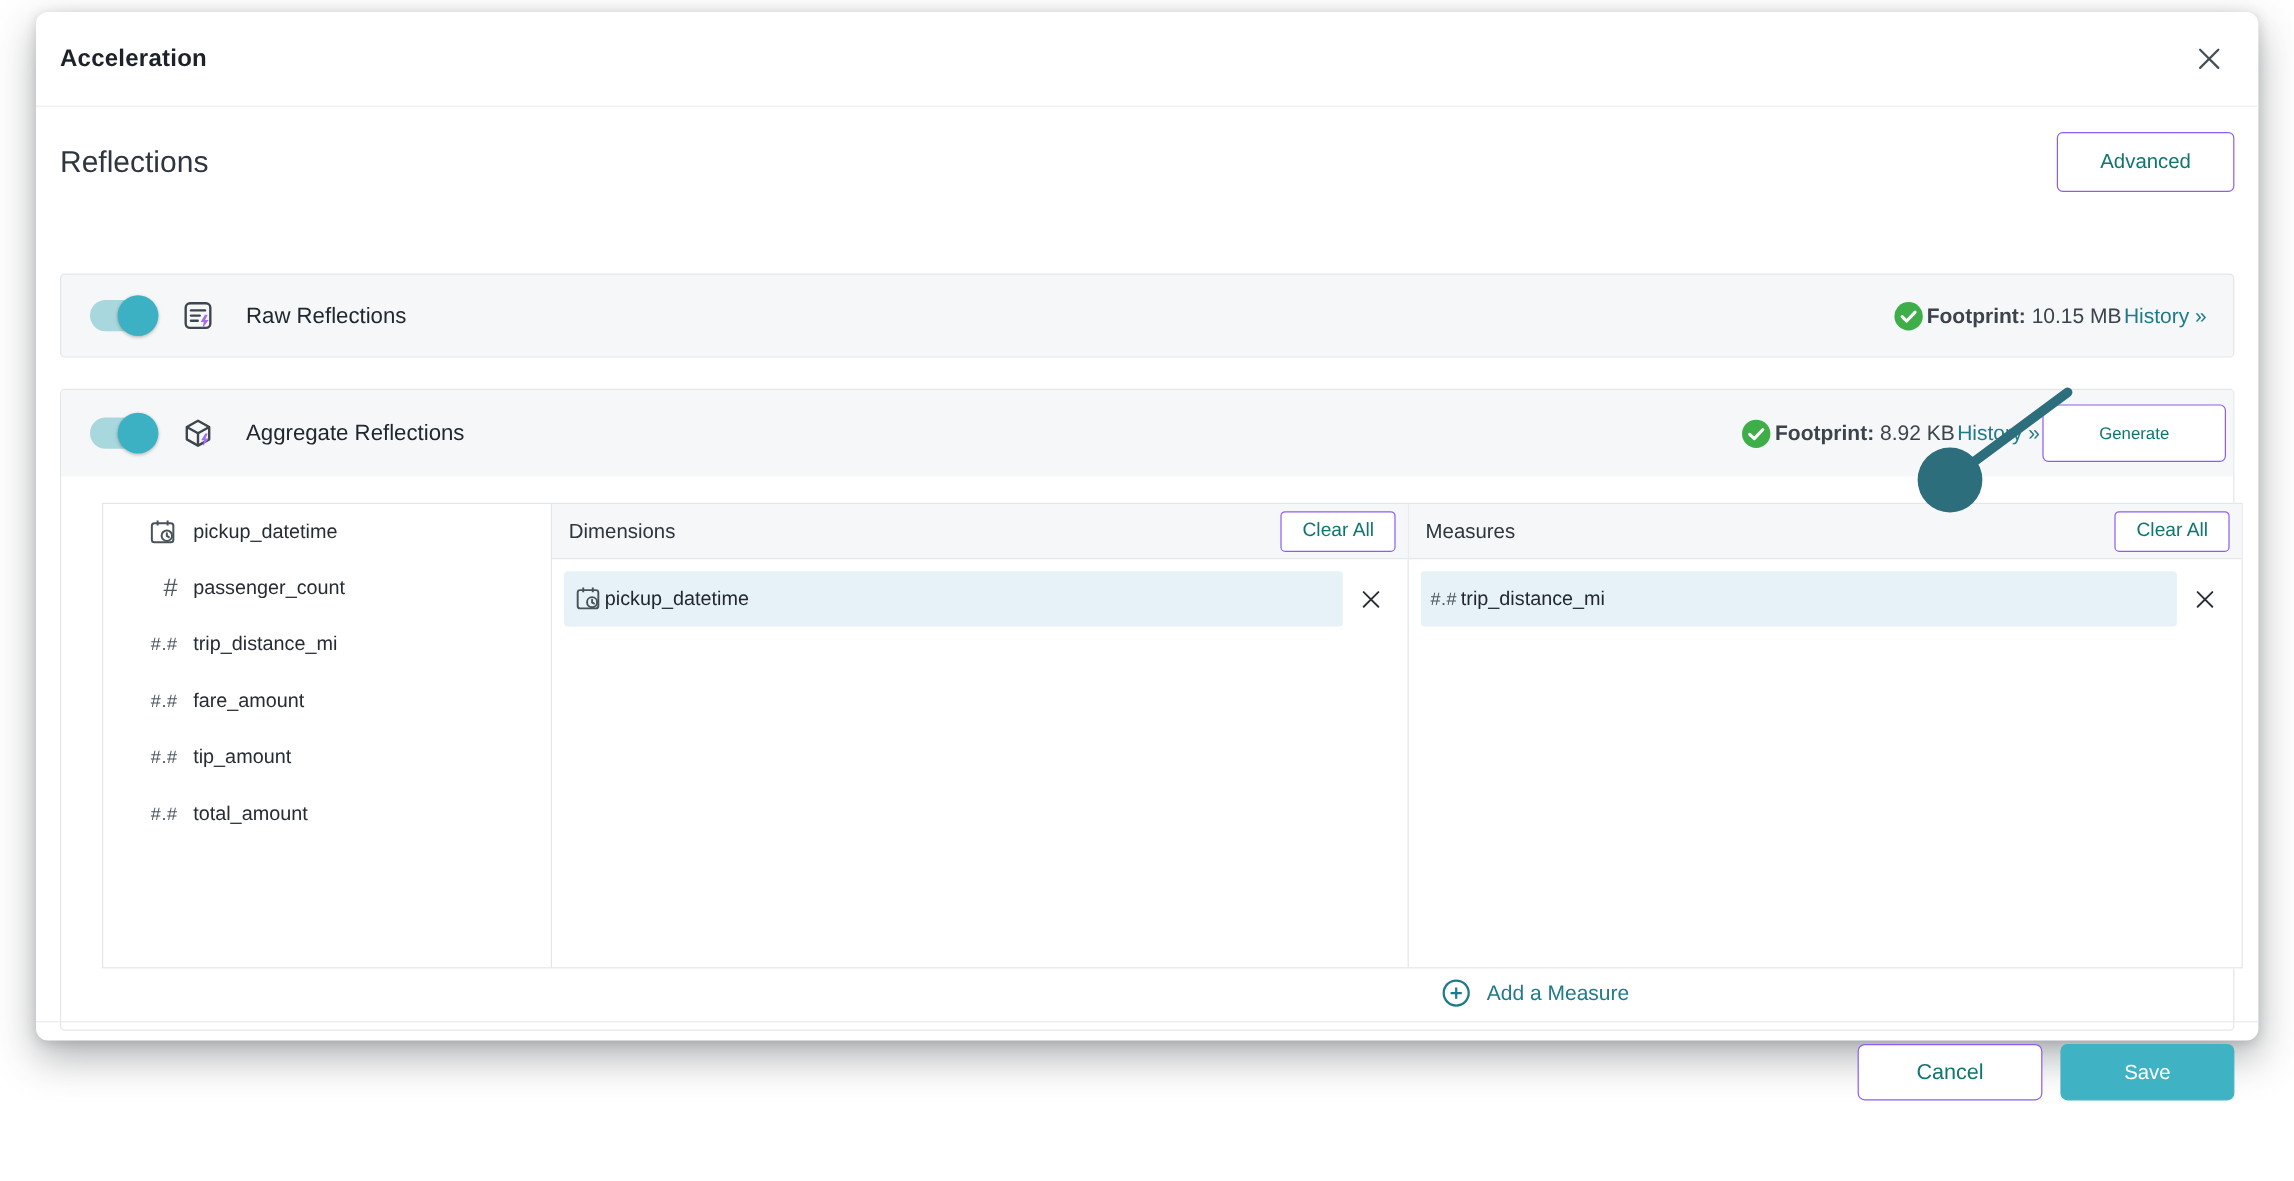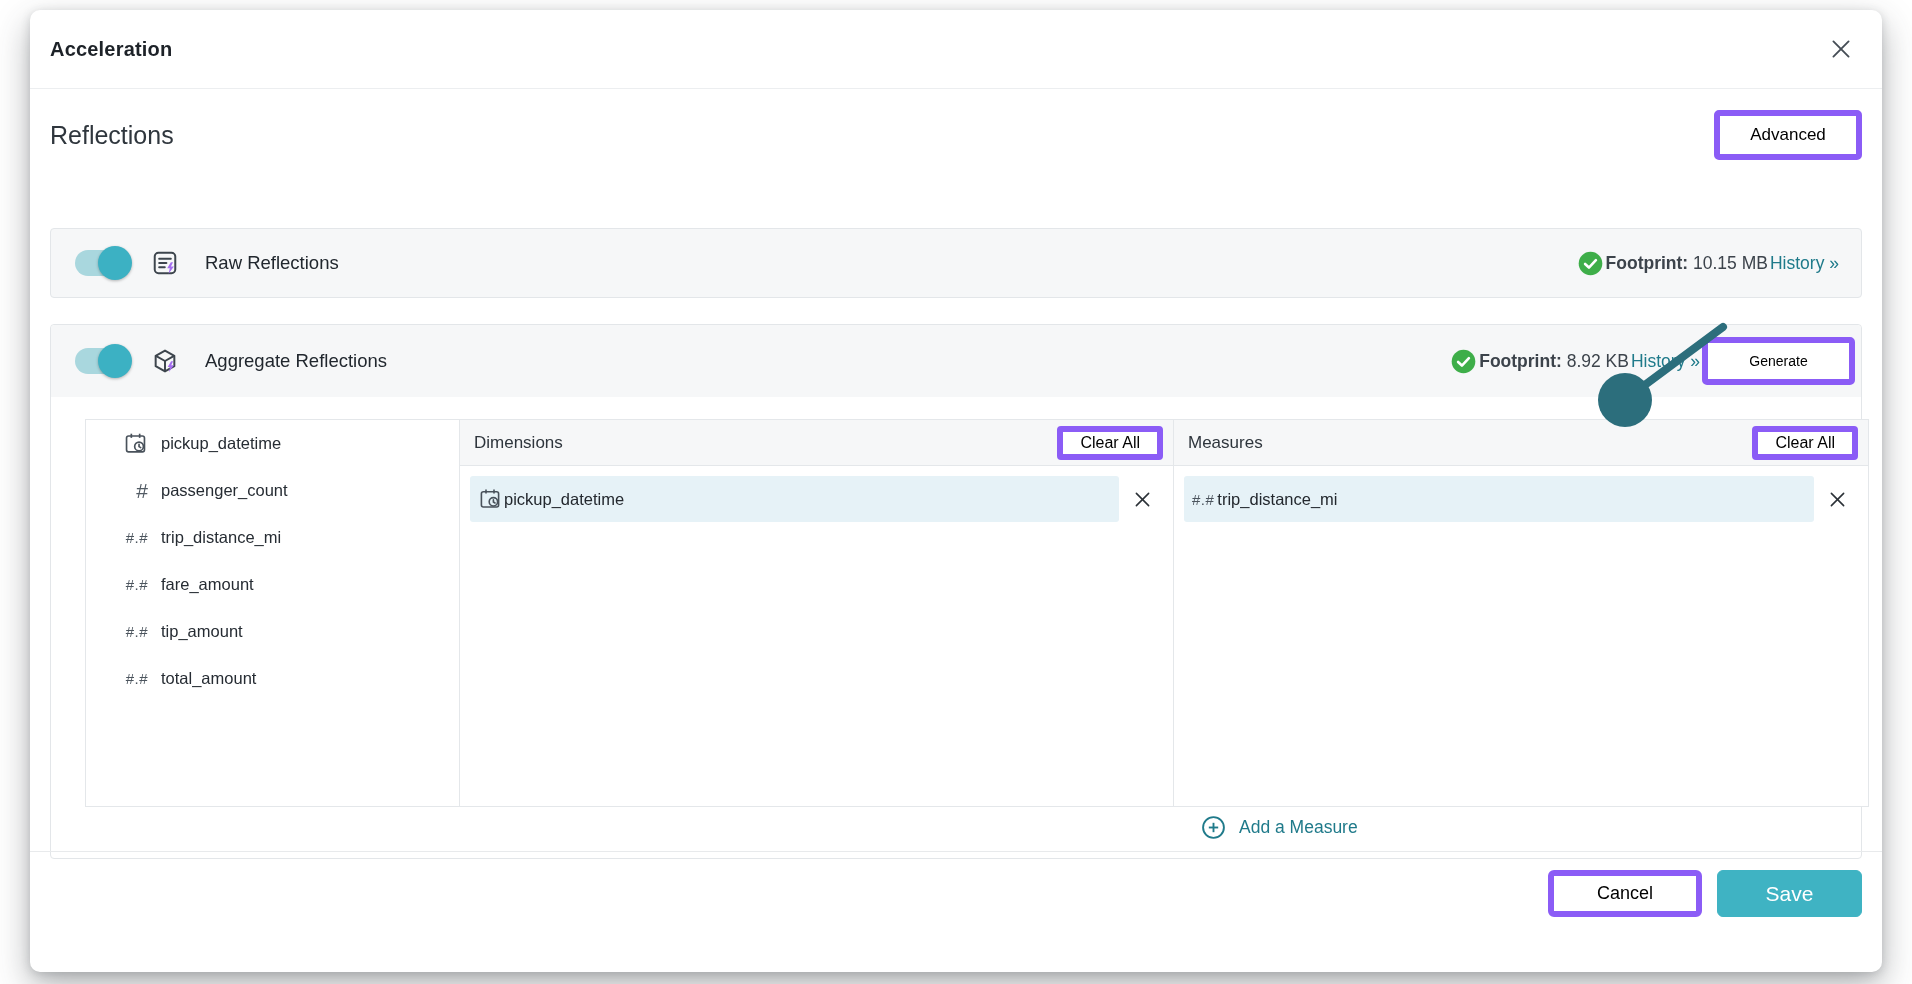--- a/index.html
+++ b/index.html
@@ -1,34 +1,34 @@
 <!DOCTYPE html>
 <html><head>
 <meta charset="utf-8">
 <style>
   * { margin:0; padding:0; box-sizing:border-box; }
   html,body { width:1912px; height:984px; background:#ffffff; overflow:hidden;
               font-family:"Liberation Sans","DejaVu Sans",sans-serif; color:#23282e; }
 
-  .dialog { position:absolute; left:30px; top:10px; width:1852px; height:962px;
+  .dialog { position:absolute; left:30px; top:10px; width:1852px; height:857px;
             background:#fff; border-radius:10px;
             box-shadow:0 14px 34px rgba(50,55,60,.38), 0 2px 10px rgba(50,55,60,.18); }
 
   
   .dlg-header { position:absolute; top:0; left:0; right:0; height:78px;
                 display:flex; align-items:center; justify-content:space-between; padding:0 26px 0 20px; }
   .dlg-title { font-size:20px; font-weight:700; color:#1d2228; letter-spacing:.2px; }
   .close-btn { width:30px; height:30px; display:flex; align-items:center; justify-content:center; cursor:pointer; }
   .hdr-divider { position:absolute; top:78px; left:0; right:0; height:1px; background:#eceef0; }
 
   
   .sec-row { position:absolute; top:79px; left:20px; right:20px; height:92px;
              display:flex; align-items:center; justify-content:space-between; }
   .sec-heading { font-size:25px; font-weight:400; color:#2f363d; }
-  .btn { background:#fff; border:6px solid #8b5cf6; border-radius:5px; color:#000000;
+  .btn { background:#fff; border:1px solid #8b5cf6; border-radius:5px; color:#0f766e;
          font-size:17px; font-family:inherit; cursor:pointer; }
   .btn-advanced { width:148px; height:50px; }
 
   
   .refl-box { position:absolute; left:20px; right:20px; border:1px solid #e3e6e9; border-radius:4px;margin-top:36px; }
   .raw-box { top:182px; height:70px; background:#f6f7f8; display:flex; align-items:center;
              justify-content:space-between; padding:0 22px 0 24px; }
   .agg-box { top:278px; height:535px; background:#fff; }
   .agg-head { height:72px; background:#f6f7f8; display:flex; align-items:center;
               justify-content:space-between; padding:0 6px 0 24px; border-radius:4px 4px 0 0; }
@@ -77,21 +77,21 @@
   .add-row { position:absolute; left:34px; top:476px; width:1784px; height:53px; }
   .add-link { position:absolute; top:0; height:53px; display:flex; align-items:center; gap:13px;
               color:#1f7a8a; font-size:17.5px; font-weight:500; cursor:pointer; }
   .add-dim { left:402px; }
   .add-meas { left:1116px; }
 
   
   .ftr-divider { position:absolute; top:841px; left:0; right:0; height:1px; background:#e8eaec; }
   .footer { position:absolute; top:860px; right:20px; display:flex; gap:15px; }
   .btn-cancel { width:154px; height:47px; border-radius:6px; font-size:18px; }
-  .btn-save { width:145px; height:47px; border-radius:6px; font-size:21px; background:#3fb3c3;
+  .btn-save { width:145px; height:47px; border-radius:6px; font-size:17px; background:#3fb3c3;
               border:1px solid #3fb3c3; color:#fff; }
 
   
   .annotation { position:absolute; left:0; top:0; width:1852px; height:935px; pointer-events:none; }
 
   svg { display:block; }
 </style>
 </head>
 <body>
 

